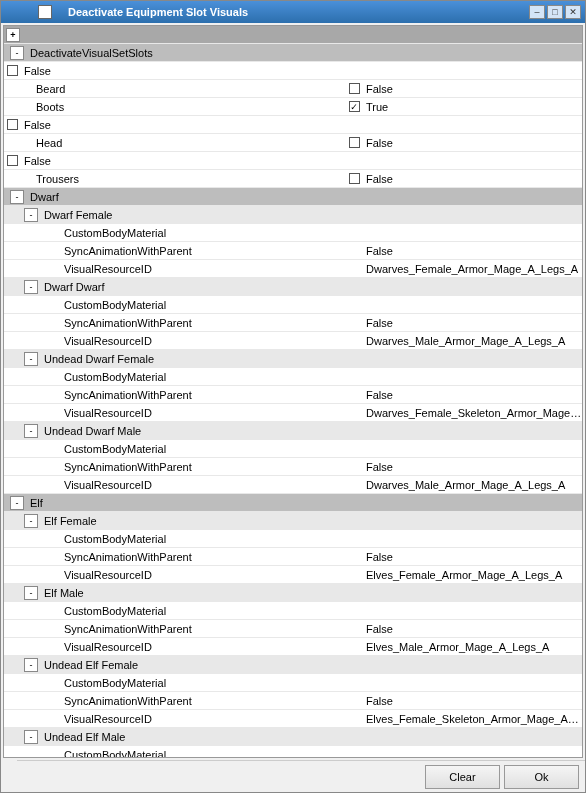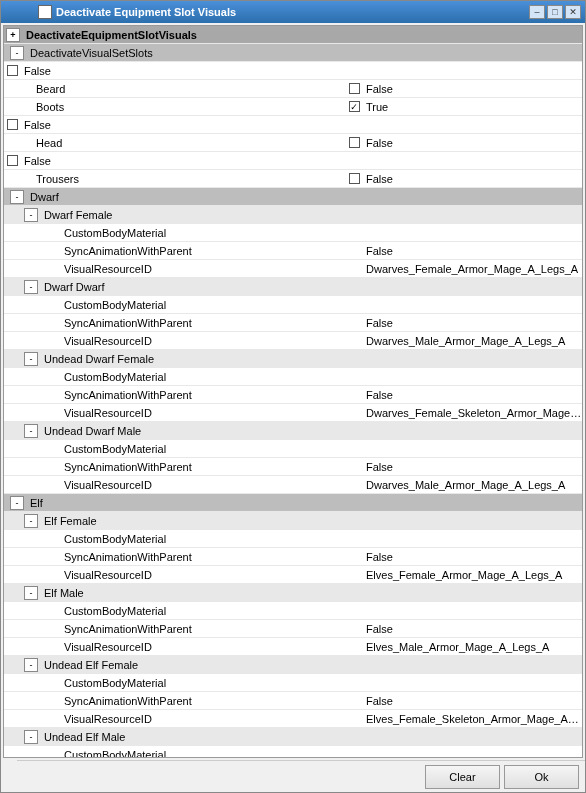--- a/index.html
+++ b/index.html
@@ -25,21 +25,21 @@
       height: 22px;
       display: flex;
       align-items: center;
       justify-content: space-between;
       padding: 0 4px;
       flex-shrink: 0;
     }
     .title-bar-left {
       display: flex;
       align-items: center;
-      gap: 4px;
+      gap: 16px;
       padding-left: 33px;
     }
     .title-icon {
       width: 14px;
       height: 14px;
       background: #fff;
       border: 1px solid #666;
     }
     .title-text {
       font-size: 11px;
@@ -199,21 +199,20 @@
       <div class="title-btn">□</div>
       <div class="title-btn">✕</div>
     </div>
   </div>
 
   <div class="content-area">
     <div class="tree-container">
 
       <div class="tree-row section-header-top">
         <span class="expand-btn">+</span>
-        <span class="row-label indent1">DeactivateEquipmentSlotVisuals</span>
       </div>
 
       <div class="tree-row section-header">
         <span style="width:4px; display:inline-block;"></span>
         <span class="expand-btn">-</span>
         <span class="row-label">DeactivateVisualSetSlots</span>
       </div>
 
       <div class="tree-row">
         <span class="checkbox-cell">

